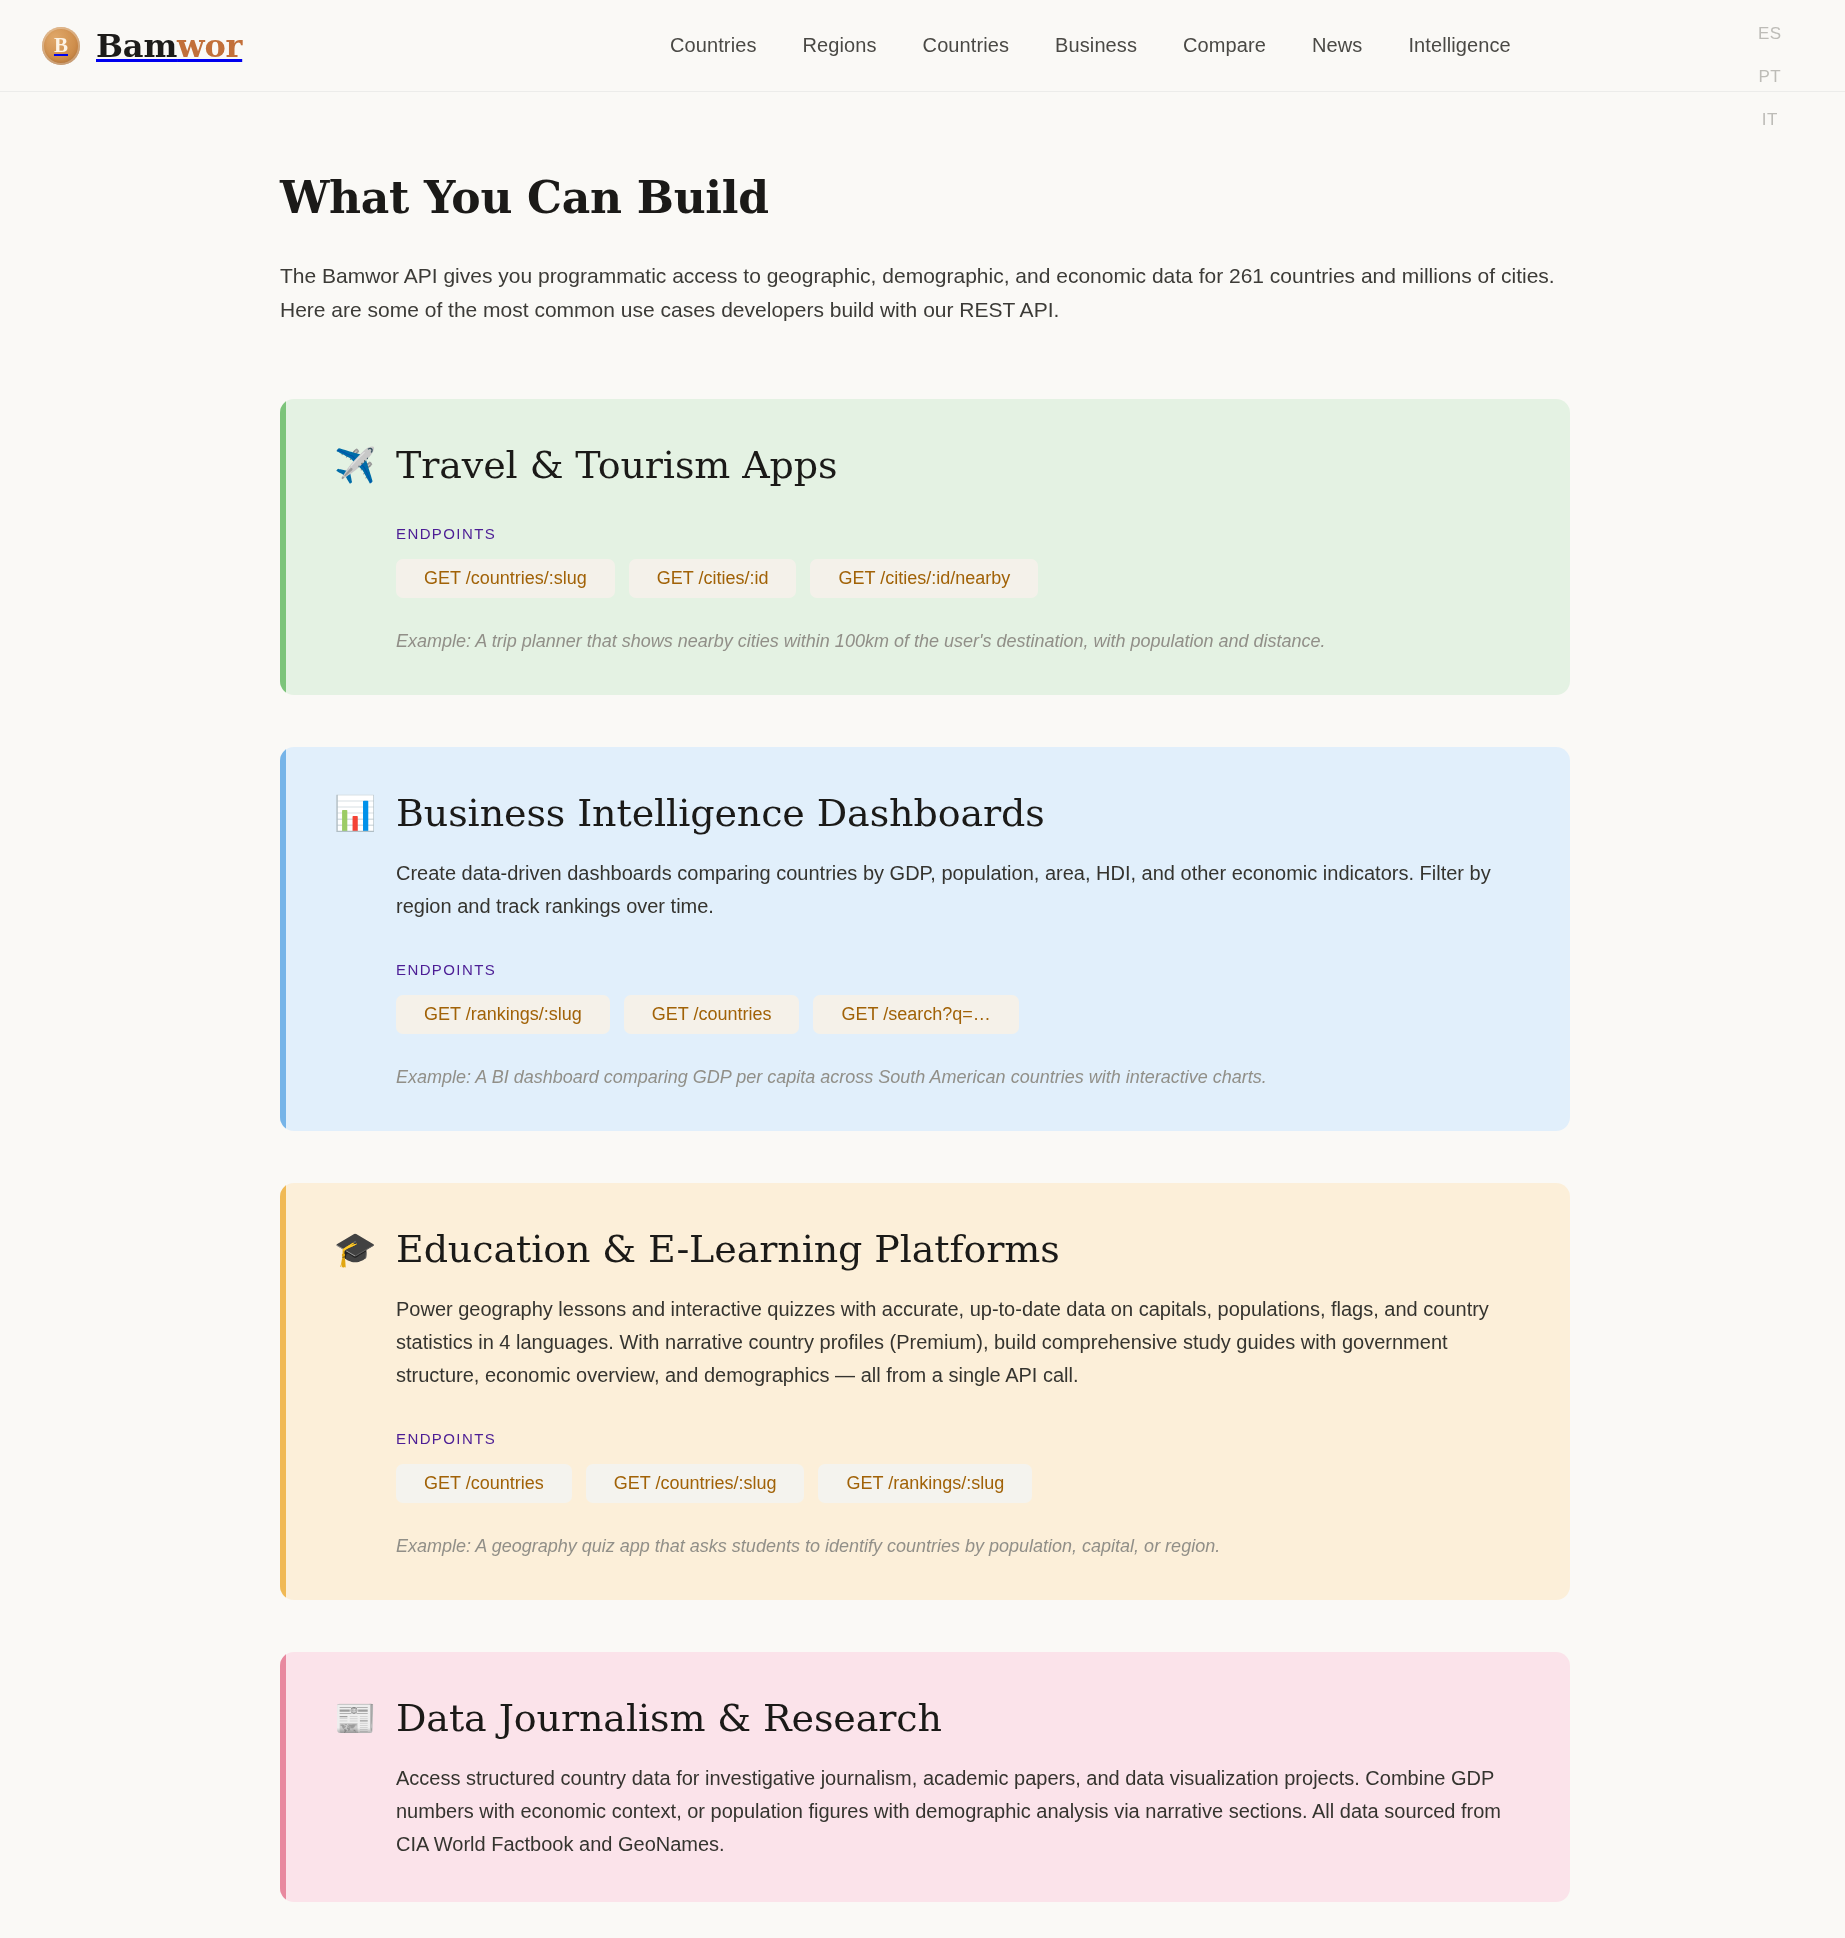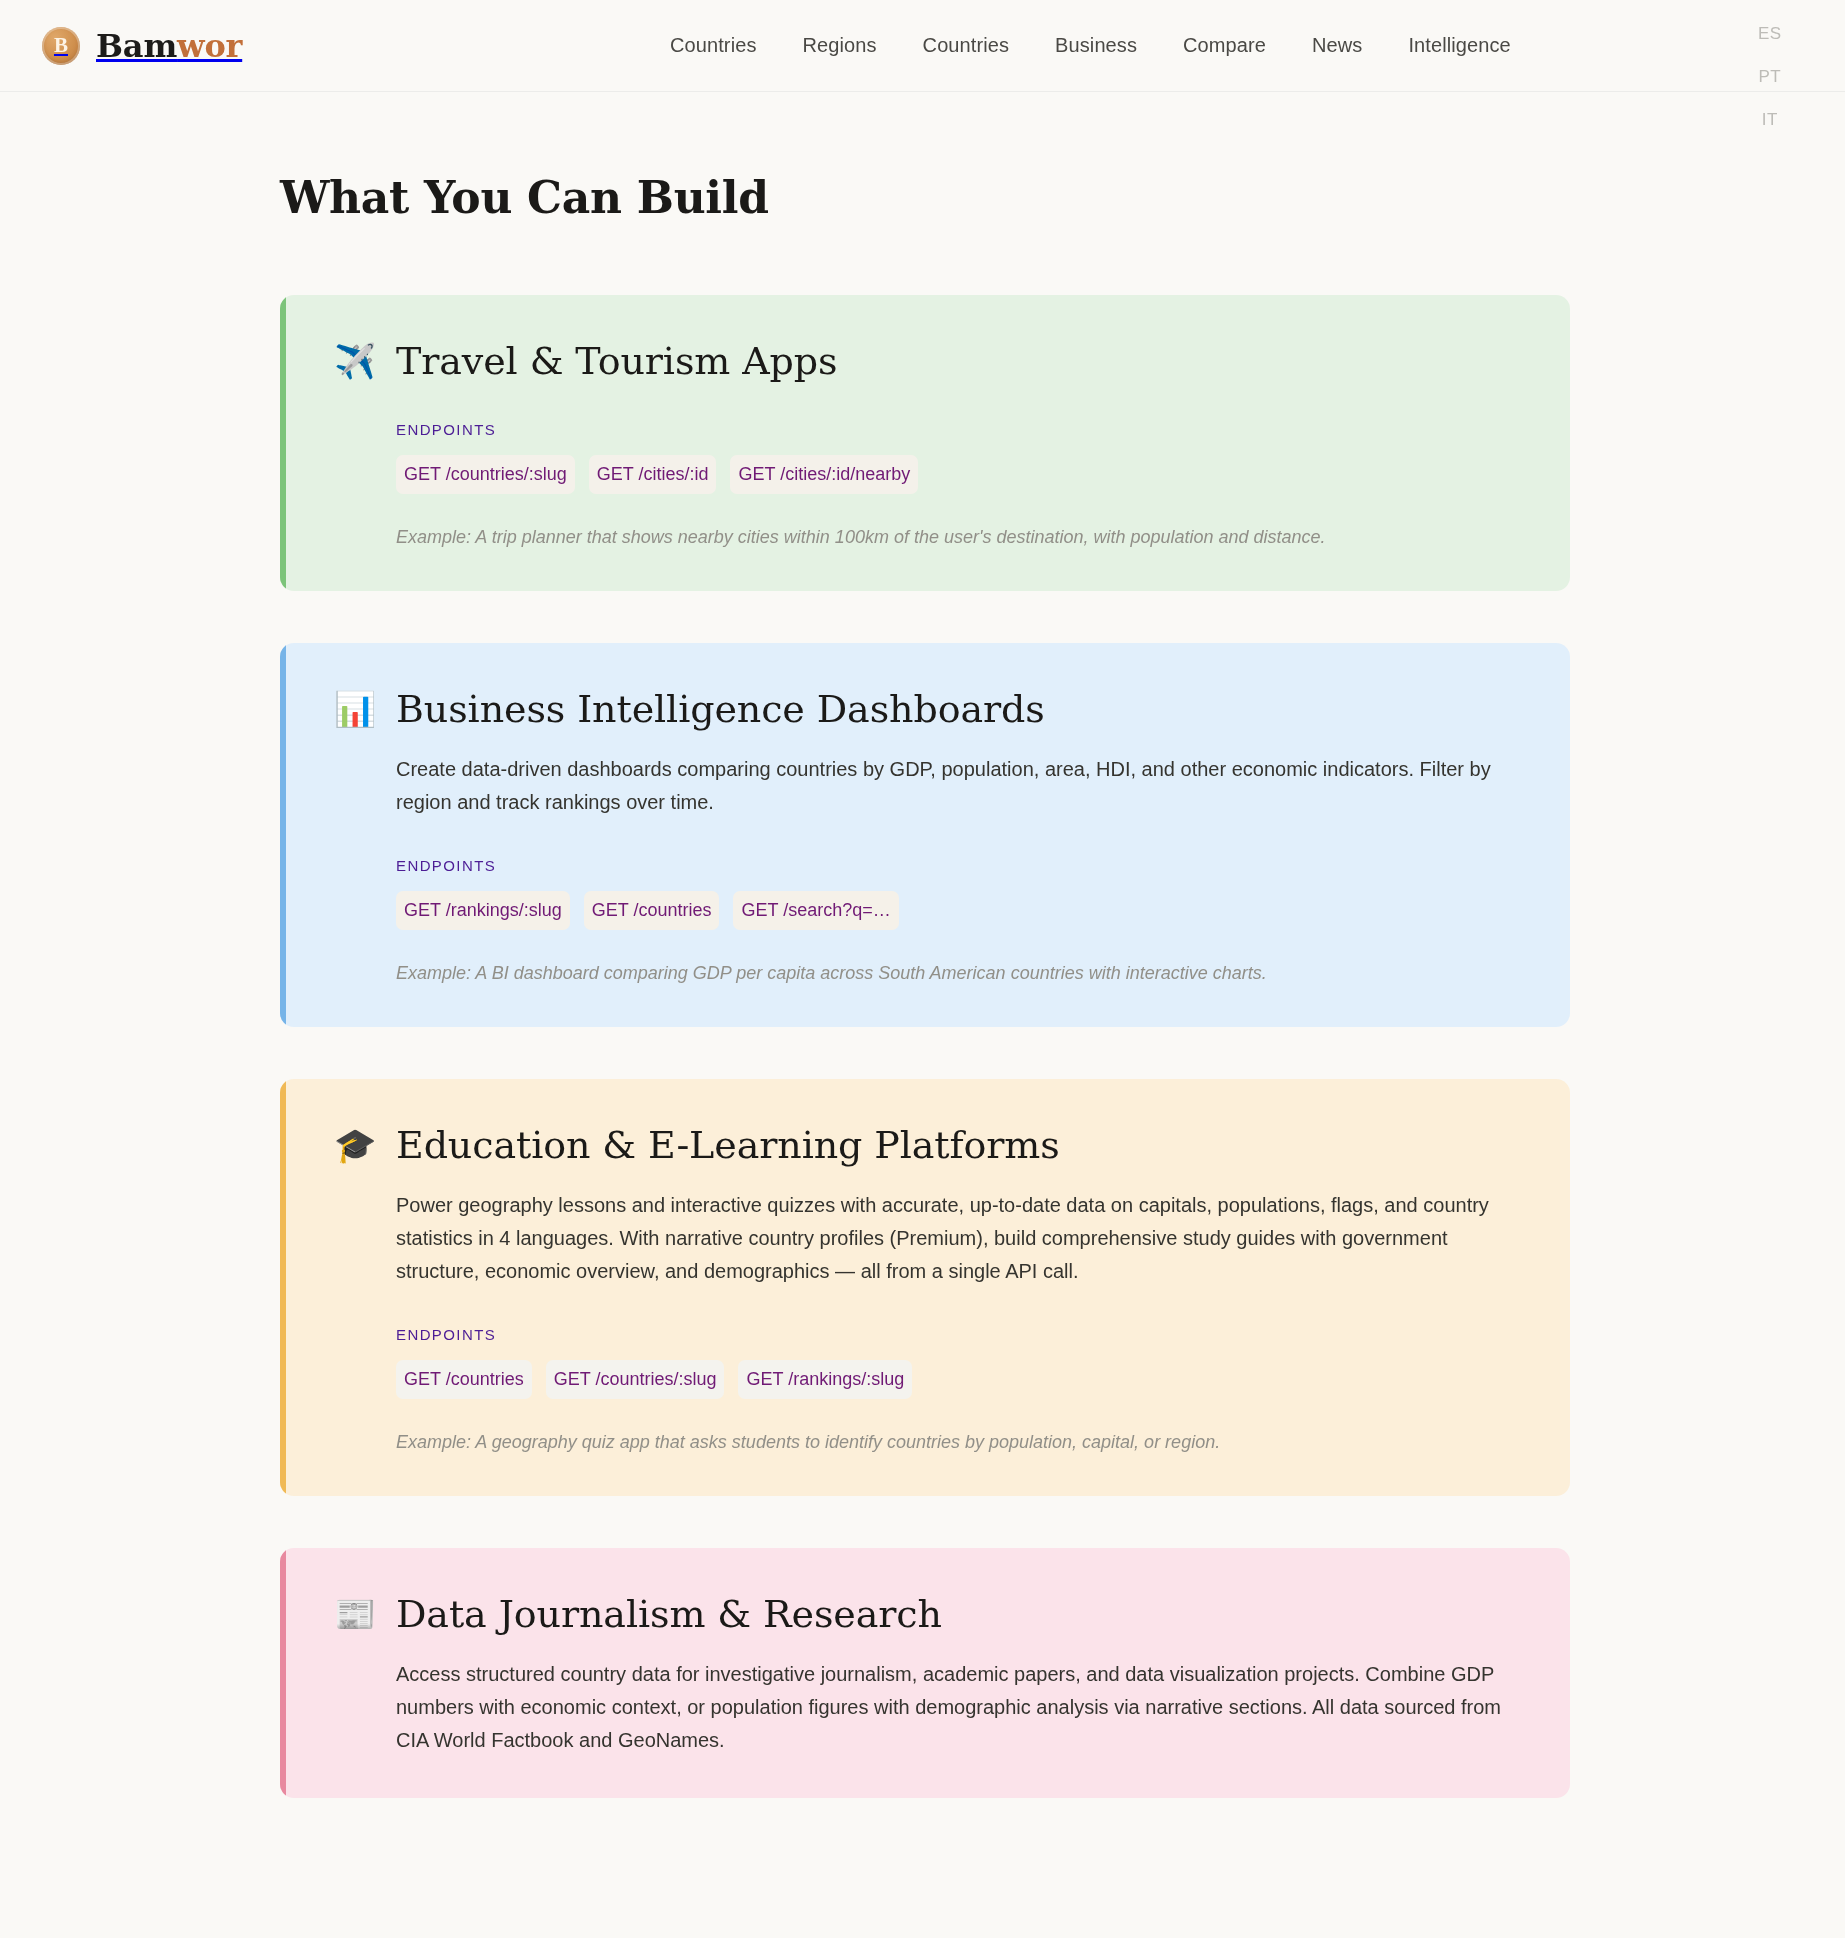--- a/index.html
+++ b/index.html
@@ -192,22 +192,22 @@
   .endpoint-chips {
     margin-left: 68px;
     margin-top: 17px;
     display: flex;
     flex-wrap: wrap;
     gap: 14px;
   }
 
   .endpoint-chip {
     font-size: 18px;
-    color: #701a75;
-    padding: 9px 8px;
+    color: #a16207;
+    padding: 9px 28px;
     border-radius: 7px;
     line-height: 1.15;
     white-space: nowrap;
     cursor: pointer;
     font-family: "Liberation Sans", sans-serif;
   }
 
   .card-example {
     margin-left: 68px;
     margin-top: 30px;
@@ -258,20 +258,21 @@
     <span class="lang-pill">EN</span>
     <span class="lang-item">ES</span>
     <span class="lang-item">PT</span>
     <span class="lang-item">IT</span>
   </div>
 </header>
 
 <main class="page">
   <div class="content">
     <h1 class="page-title">What You Can Build</h1>
+    <p class="page-intro">The Bamwor API gives you programmatic access to geographic, demographic, and economic data for 261 countries and millions of cities. Here are some of the most common use cases developers build with our REST API.</p>
 
     <section class="cards">
 
       <article class="use-case-card card-green">
         <div class="card-head">
           <span class="card-emoji">✈️</span>
           <h2 class="card-title">Travel &amp; Tourism Apps</h2>
         </div>
         <div class="endpoints-label">ENDPOINTS</div>
         <div class="endpoint-chips">

